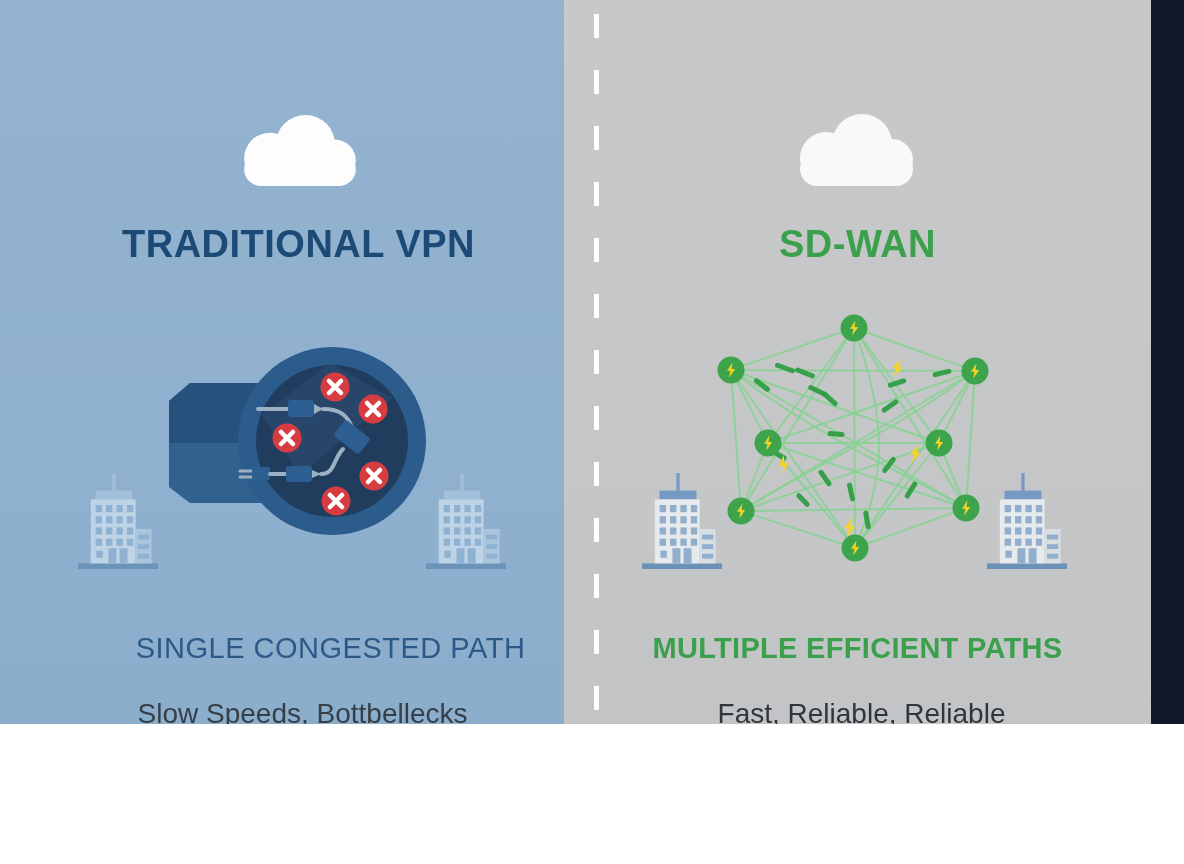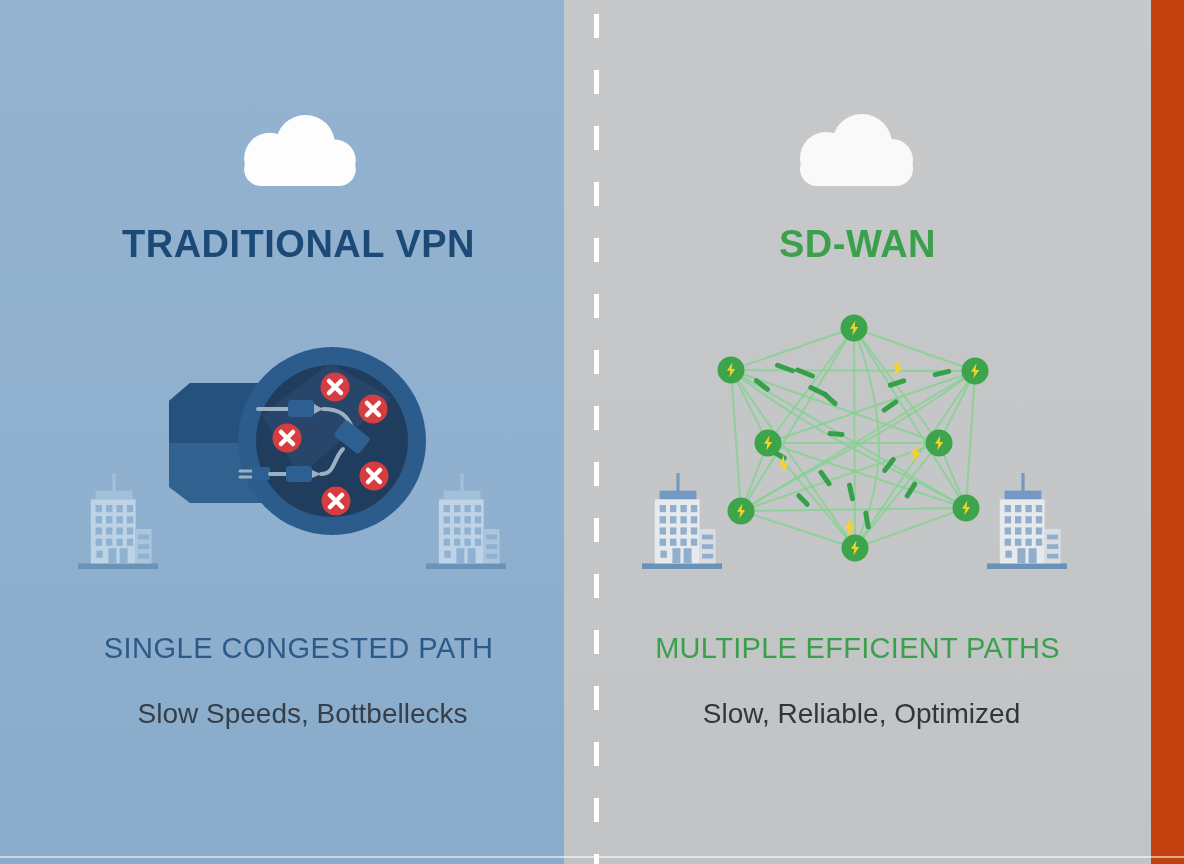--- a/index.html
+++ b/index.html
@@ -1,17 +1,17 @@
 <!DOCTYPE html>
 <html><head>
 <meta charset="utf-8">
 <style>
   html,body{margin:0;padding:0;}
   body{font-family:"Liberation Sans", sans-serif; overflow:hidden;}
-  .canvas{position:relative;width:1184px;height:864px;overflow:hidden;background:#c2410c;}
+  .canvas{position:relative;width:1184px;height:724px;overflow:hidden;background:#0f172a;}
 
   .panel{position:absolute;top:0;height:864px;overflow:hidden;}
   .panel.left{left:0;width:597px;background:linear-gradient(180deg,#93b3d0 0%,#8fb0ce 55%,#89accb 100%);}
   .panel.right{left:564px;width:587px;background:linear-gradient(180deg,#c7c8ca 0%,#c5c6c8 55%,#c1c3c5 100%);}
 
   .divider{position:absolute;top:0;left:594px;width:5px;height:864px;z-index:5;
     background:repeating-linear-gradient(to bottom, rgba(255,255,255,0) 0 14px, #ffffff 14px 38px, rgba(255,255,255,0) 38px 56px);}
 
   .bottom-line{position:absolute;left:0;top:856px;width:1184px;height:2px;background:rgba(255,255,255,.55);z-index:6;}
 
@@ -19,22 +19,22 @@
   .cloud.l{left:231px;top:109px;width:131px;height:79px;}
   .cloud.r{left:224px;top:108px;width:130px;height:80px;}
 
   .title{position:absolute;left:0;width:100%;text-align:center;font-weight:700;
     font-size:38px;line-height:46px;letter-spacing:.5px;top:221px;margin:0;}
   .panel.left .title{color:#1c4a76;}
   .panel.right .title{color:#3ba04b;}
 
   .subtitle{position:absolute;left:0;width:100%;text-align:center;top:630px;margin:0;
     font-size:29px;line-height:36px;font-weight:400;letter-spacing:.5px;}
-  .panel.left .subtitle{color:#2c5a88;}
-  .panel.right .subtitle{color:#3ba04b;font-weight:400;letter-spacing:.3px;}
+  .panel.left .subtitle{color:#2c5a88;padding-left:32px;}
+  .panel.right .subtitle{color:#3ba04b;font-weight:700;letter-spacing:.3px;}
 
   .caption{position:absolute;left:0;width:100%;text-align:center;top:692px;margin:4px;
     font-size:28px;line-height:36px;font-weight:400;}
   .panel.left .caption{color:#363e47;}
   .panel.right .caption{color:#31363c;}
 
   .art{position:absolute;inset:0;width:100%;height:100%;}
 
   
   .bldg-left{--b-body:#bed3e6;--b-annex:#abc6dc;--b-win:#8fb2d3;--b-roof:#a3c0da;--b-base:#6b93b7;}
@@ -293,18 +293,18 @@
           </g>
       </g>
 
       <g class="bldg-right">
         <use href="#building-sym" x="78" y="473" width="80" height="96"></use>
         <use href="#building-sym" x="423" y="473" width="80" height="96"></use>
       </g>
     </svg>
 
     <h2 class="subtitle">MULTIPLE EFFICIENT PATHS</h2>
-    <p class="caption">Slow, Reliable, Optimized</p>
+    <p class="caption">Fast, Reliable, Reliable</p>
   </section>
 
   <div class="divider"></div>
   <div class="bottom-line"></div>
 </div>
 
 </body></html>

